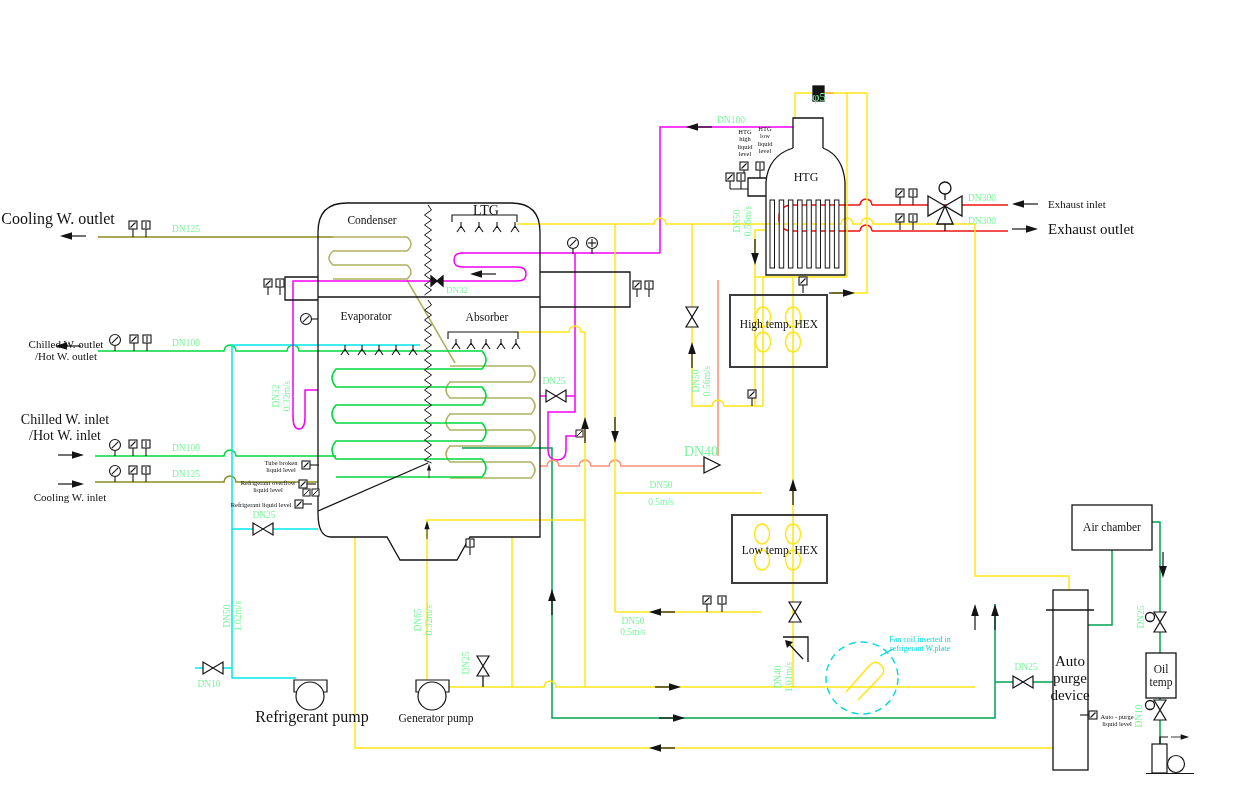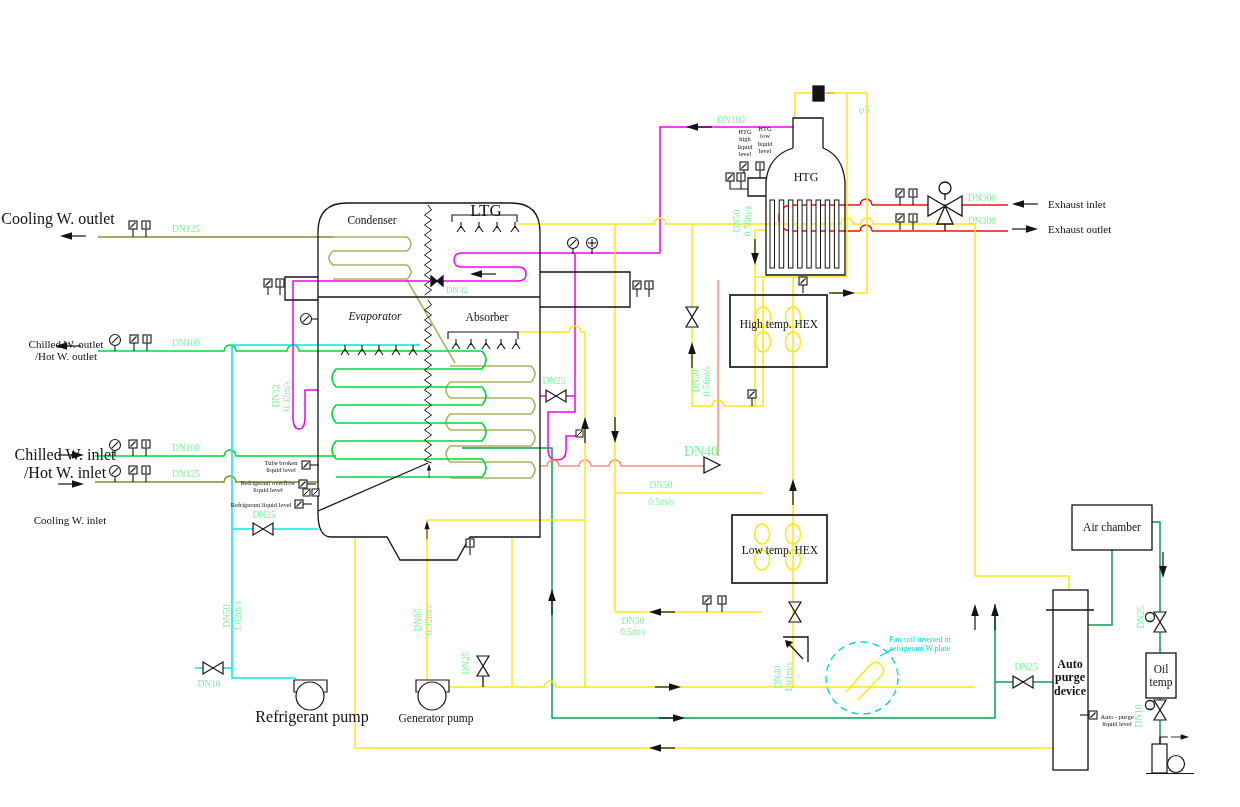--- a/index.html
+++ b/index.html
@@ -329,34 +329,34 @@
 
   <g stroke="#00dbde" stroke-width="1.4">
     <circle cx="862" cy="678" r="36" stroke-dasharray="7,5"></circle>
     <line x1="880" y1="656" x2="893" y2="649"></line>
   </g>
 </svg>
 <div id="labels">
       <div class="lbl" style="left: 58px; top: 219px; font-size: 16px; color: rgb(17, 17, 17);">Cooling W. outlet</div>
       <div class="lbl" style="left: 66px; top: 350px; font-size: 11px; color: rgb(17, 17, 17);">Chilled W. outlet
 /Hot W. outlet</div>
-      <div class="lbl" style="left: 65px; top: 464px; font-size: 16px; color: rgb(17, 17, 17);">Chilled W. inlet
+      <div class="lbl" style="left: 65px; top: 428px; font-size: 14px; color: rgb(17, 17, 17);">Chilled W. inlet
 /Hot W. inlet</div>
-      <div class="lbl" style="left: 70px; top: 497px; font-size: 11px; color: rgb(17, 17, 17); margin-top: 23px;">Cooling W. inlet</div>
+      <div class="lbl" style="left: 70px; top: 497px; font-size: 11px; color: rgb(17, 17, 17);">Cooling W. inlet</div>
       <div class="lbl left" style="left: 1048px; top: 204px; font-size: 11px; color: rgb(17, 17, 17);">Exhaust inlet</div>
-      <div class="lbl left" style="left: 1048px; top: 229px; font-size: 11px; color: rgb(17, 17, 17);">Exhaust outlet</div>
+      <div class="lbl left" style="left: 1048px; top: 229px; font-size: 15px; color: rgb(17, 17, 17);">Exhaust outlet</div>
       <div class="lbl" style="left: 372px; top: 220px; font-size: 11.5px; color: rgb(17, 17, 17); text-align: center;">Condenser</div>
-      <div class="lbl" style="left: 486px; top: 211px; font-size: 17px; color: rgb(17, 17, 17);">LTG</div>
-      <div class="lbl" style="left: 375px; top: 316px; font-size: 11.5px; color: rgb(17, 17, 17); font-style: italic;">Evaporator</div>
+      <div class="lbl" style="left: 486px; top: 211px; font-size: 14px; color: rgb(17, 17, 17);">LTG</div>
+      <div class="lbl" style="left: 366px; top: 316px; font-size: 11.5px; color: rgb(17, 17, 17);">Evaporator</div>
       <div class="lbl" style="left: 487px; top: 317px; font-size: 11.5px; color: rgb(17, 17, 17);">Absorber</div>
       <div class="lbl" style="left: 806px; top: 178px; font-size: 12px; color: rgb(17, 17, 17);">HTG</div>
       <div class="lbl" style="left: 779px; top: 324px; font-size: 11.5px; color: rgb(17, 17, 17);">High temp. HEX</div>
       <div class="lbl" style="left: 780px; top: 550px; font-size: 11.5px; color: rgb(17, 17, 17);">Low temp. HEX</div>
       <div class="lbl" style="left: 1112px; top: 527px; font-size: 11.5px; color: rgb(17, 17, 17);">Air chamber</div>
-      <div class="lbl" style="left: 1070px; top: 678px; font-size: 12px; color: rgb(17, 17, 17); font-weight: bold;">Auto
+      <div class="lbl" style="left: 1070px; top: 678px; font-size: 15px; color: rgb(17, 17, 17);">Auto
 purge
 device</div>
       <div class="lbl" style="left: 1161px; top: 676px; font-size: 11.5px; color: rgb(17, 17, 17);">Oil
 temp</div>
       <div class="lbl" style="left: 312px; top: 717px; font-size: 16px; color: rgb(17, 17, 17);">Refrigerant pump</div>
       <div class="lbl" style="left: 436px; top: 718px; font-size: 11.5px; color: rgb(17, 17, 17);">Generator pump</div>
       <div class="lbl" style="left: 186px; top: 229px; font-size: 9.5px; color: rgb(126, 245, 158);">DN125</div>
       <div class="lbl" style="left: 186px; top: 343px; font-size: 9.5px; color: rgb(126, 245, 158);">DN100</div>
       <div class="lbl" style="left: 186px; top: 448px; font-size: 9.5px; color: rgb(126, 245, 158);">DN100</div>
       <div class="lbl" style="left: 186px; top: 474px; font-size: 9.5px; color: rgb(126, 245, 158);">DN125</div>
@@ -380,21 +380,21 @@
 0.5m/s</div>
       <div class="lbl" style="left: 633px; top: 627px; font-size: 9.5px; color: rgb(126, 245, 158);">DN50
 0.5m/s</div>
       <div class="lbl rot" style="left: 784px; top: 677px; font-size: 9.5px; color: rgb(126, 245, 158);">DN40
 1.01m/s</div>
       <div class="lbl" style="left: 1026px; top: 667px; font-size: 9.5px; color: rgb(126, 245, 158);">DN25</div>
       <div class="lbl rot" style="left: 1141px; top: 617px; font-size: 9.5px; color: rgb(126, 245, 158);">DN25</div>
       <div class="lbl rot" style="left: 1139px; top: 716px; font-size: 9.5px; color: rgb(126, 245, 158);">DN10</div>
       <div class="lbl" style="left: 982px; top: 198px; font-size: 9.5px; color: rgb(126, 245, 158);">DN300</div>
       <div class="lbl" style="left: 982px; top: 221px; font-size: 9.5px; color: rgb(126, 245, 158);">DN300</div>
-      <div class="lbl" style="left: 864px; top: 97px; font-size: 10px; color: rgb(126, 245, 158); margin-top: 13px;">φ5</div>
+      <div class="lbl" style="left: 819px; top: 97px; font-size: 13px; color: rgb(126, 245, 158);">φ5</div>
       <div class="lbl" style="left: 731px; top: 120px; font-size: 9.5px; color: rgb(126, 245, 158);">DN100</div>
       <div class="lbl" style="left: 745px; top: 143px; font-size: 6.5px; color: rgb(17, 17, 17);">HTG
 high
 liquid
 level</div>
       <div class="lbl" style="left: 765px; top: 140px; font-size: 6.5px; color: rgb(17, 17, 17);">HTG
 low
 liquid
 level</div>
       <div class="lbl" style="left: 281px; top: 466px; font-size: 6.5px; color: rgb(17, 17, 17);">Tube broken

